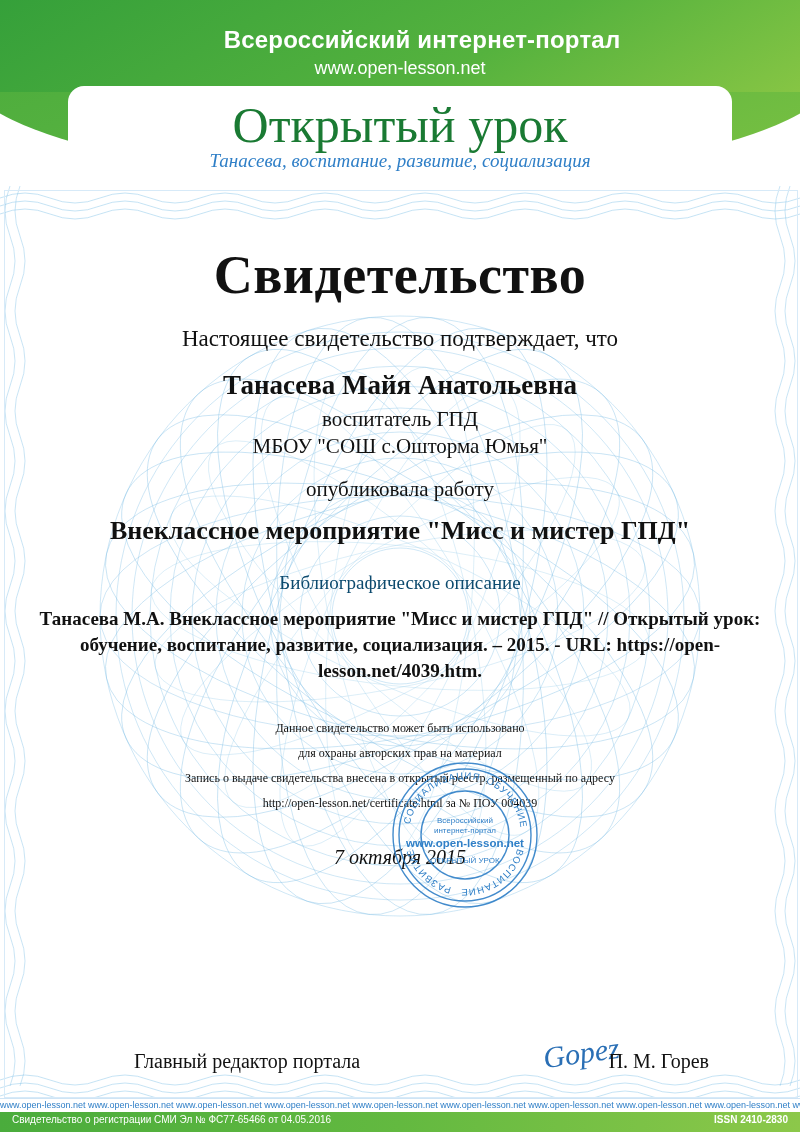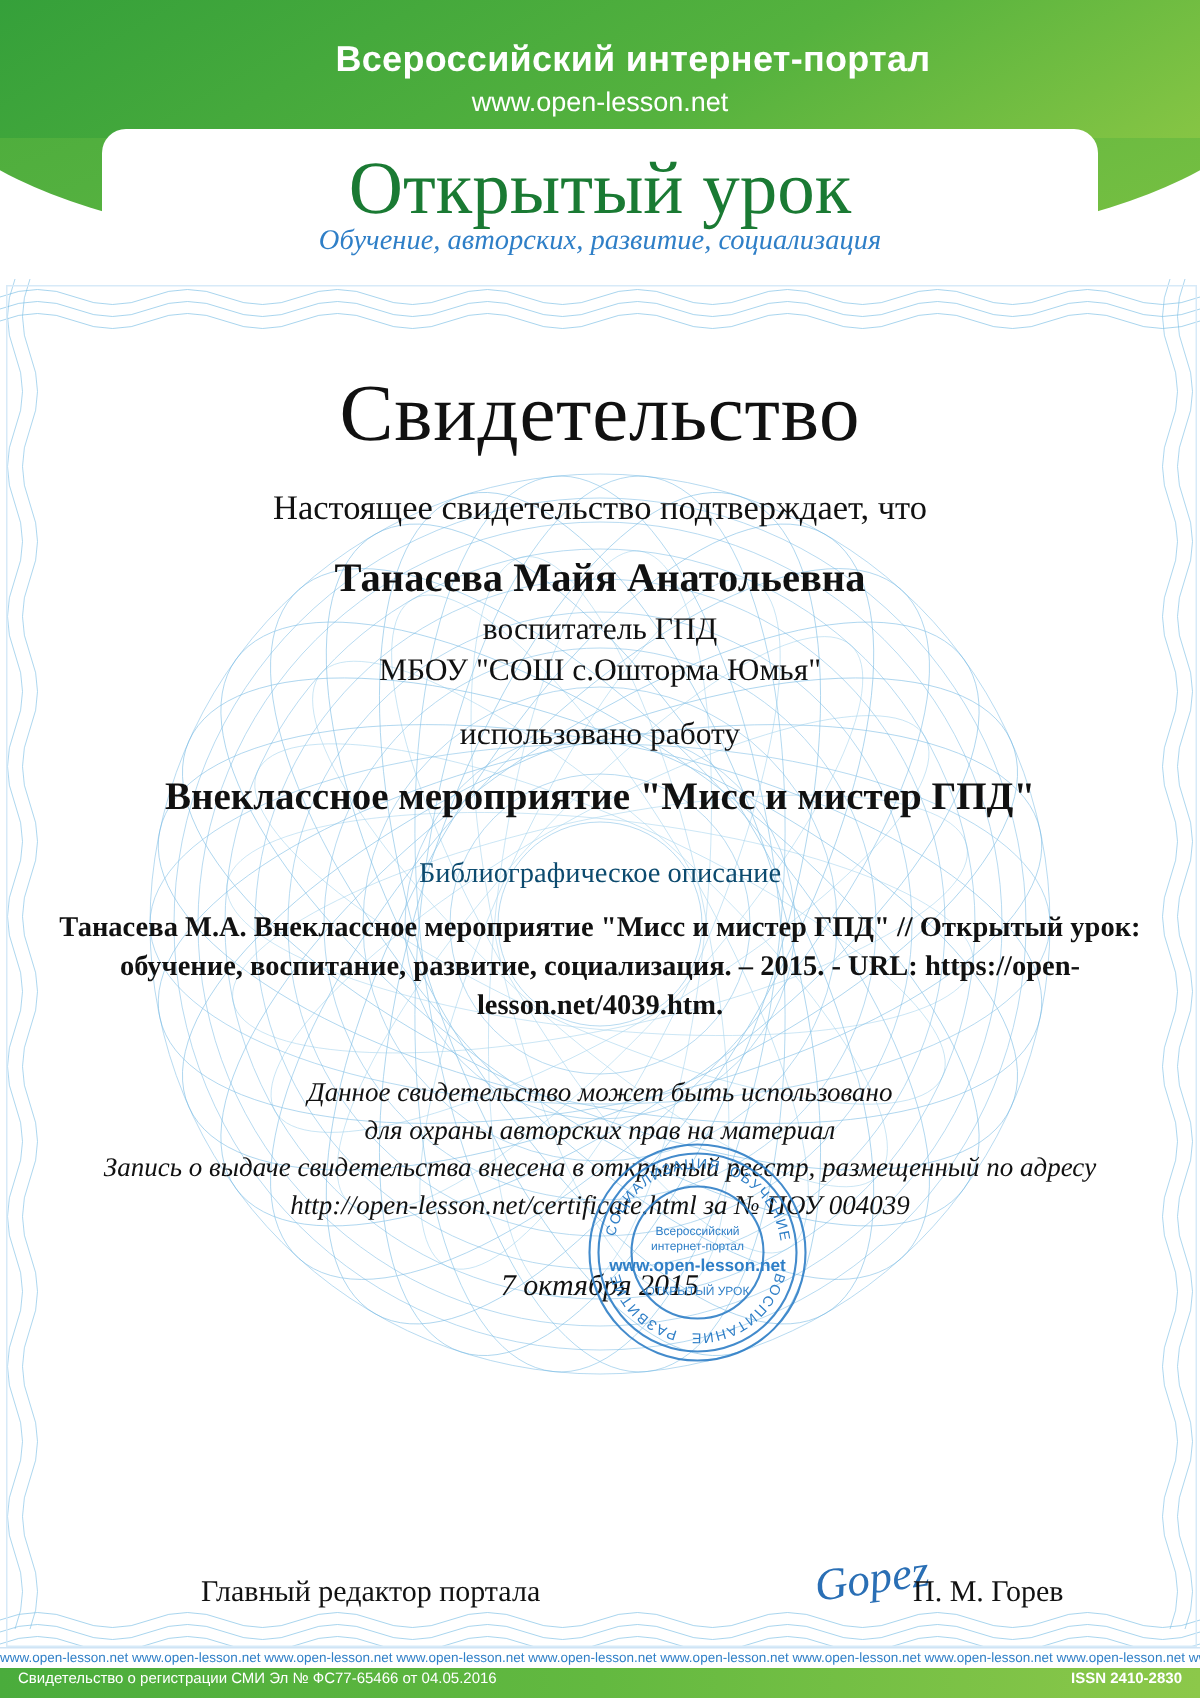--- a/index.html
+++ b/index.html
@@ -103,21 +103,21 @@
   .content {
     position: absolute;
     left: 0; top: 186px;
     width: 800px;
     height: 916px;
     text-align: center;
   }
   .cert-title {
     margin-top: 58px;
     font-family: "Liberation Serif", serif;
-    font-weight: normal;
+    font-weight: bold;
     font-size: 54px;
     color: #111;
     letter-spacing: 0.5px;
   }
   .line-confirm {
     margin-top: 20px;
     font-size: 23px;
     color: #111;
   }
   .recipient {
@@ -156,24 +156,23 @@
     margin: 12px auto 0 auto;
     width: 740px;
     font-weight: bold;
     font-size: 19px;
     line-height: 26px;
     color: #111;
   }
   .usage {
     margin: 32px auto 0 auto;
     width: 720px;
-    font-size: 18px;
+    font-size: 12px;
     line-height: 25px;
     color: #111;
-    font-style: italic;
   }
   .date {
     margin-top: 30px;
     font-style: italic;
     font-size: 20px;
     color: #111;
   }
 
   
   .sign-row {
@@ -271,21 +270,21 @@
 <div class="page">
 
   <div class="header">
     <div class="header-bg"></div>
     <div class="header-bg2"></div>
     <div class="header-white"></div>
   </div>
   <div class="portal-title">Всероссийский интернет-портал</div>
   <div class="portal-url">www.open-lesson.net</div>
   <div class="brand-title">Открытый урок</div>
-  <div class="brand-sub">Обучение, авторских, развитие, социализация</div>
+  <div class="brand-sub">Танасева, воспитание, развитие, социализация</div>
 
   <div class="guilloche">
     <svg width="800" height="916" viewBox="0 0 800 916" xmlns="http://www.w3.org/2000/svg">
       <defs>
         <g id="rosette">
           <g stroke="#8fc6e8" stroke-width="0.5" fill="none" opacity="0.85">
             <circle cx="0" cy="0" r="300"></circle>
             <circle cx="0" cy="0" r="284"></circle>
             <circle cx="0" cy="0" r="268"></circle>
             <circle cx="0" cy="0" r="250"></circle>
@@ -359,21 +358,21 @@
     </svg>
   </div>
   <div class="frame"></div>
 
   <div class="content">
     <div class="cert-title">Свидетельство</div>
     <div class="line-confirm">Настоящее свидетельство подтверждает, что</div>
     <div class="recipient">Танасева Майя Анатольевна</div>
     <div class="position">воспитатель ГПД</div>
     <div class="org">МБОУ "СОШ с.Ошторма Юмья"</div>
-    <div class="published-label">использовано работу</div>
+    <div class="published-label">опубликовала работу</div>
     <div class="work-title">Внеклассное мероприятие "Мисс и мистер ГПД"</div>
     <div class="biblio-label">Библиографическое описание</div>
     <div class="biblio">Танасева М.А. Внеклассное мероприятие "Мисс и мистер ГПД" // Открытый урок: обучение, воспитание, развитие, социализация. – 2015. - URL: https://open-lesson.net/4039.htm.</div>
     <div class="usage">
       <div>Данное свидетельство может быть использовано</div>
       <div>для охраны авторских прав на материал</div>
       <div>Запись о выдаче свидетельства внесена в открытый реестр, размещенный по адресу</div>
       <div>http://open-lesson.net/certificate.html за № ПОУ 004039</div>
     </div>
     <div class="date">7 октября 2015</div>

